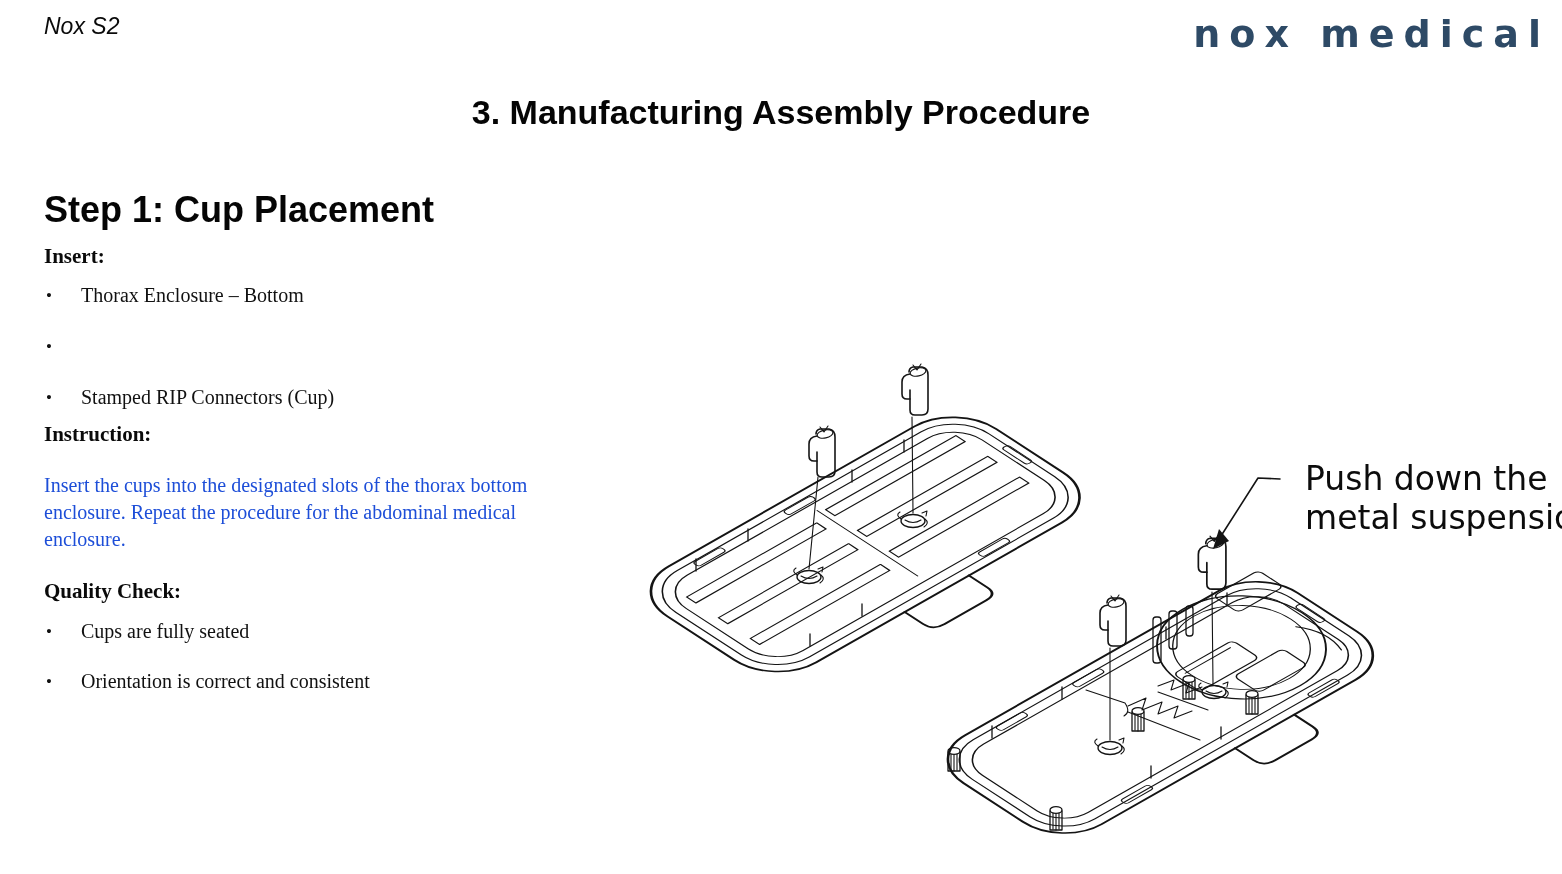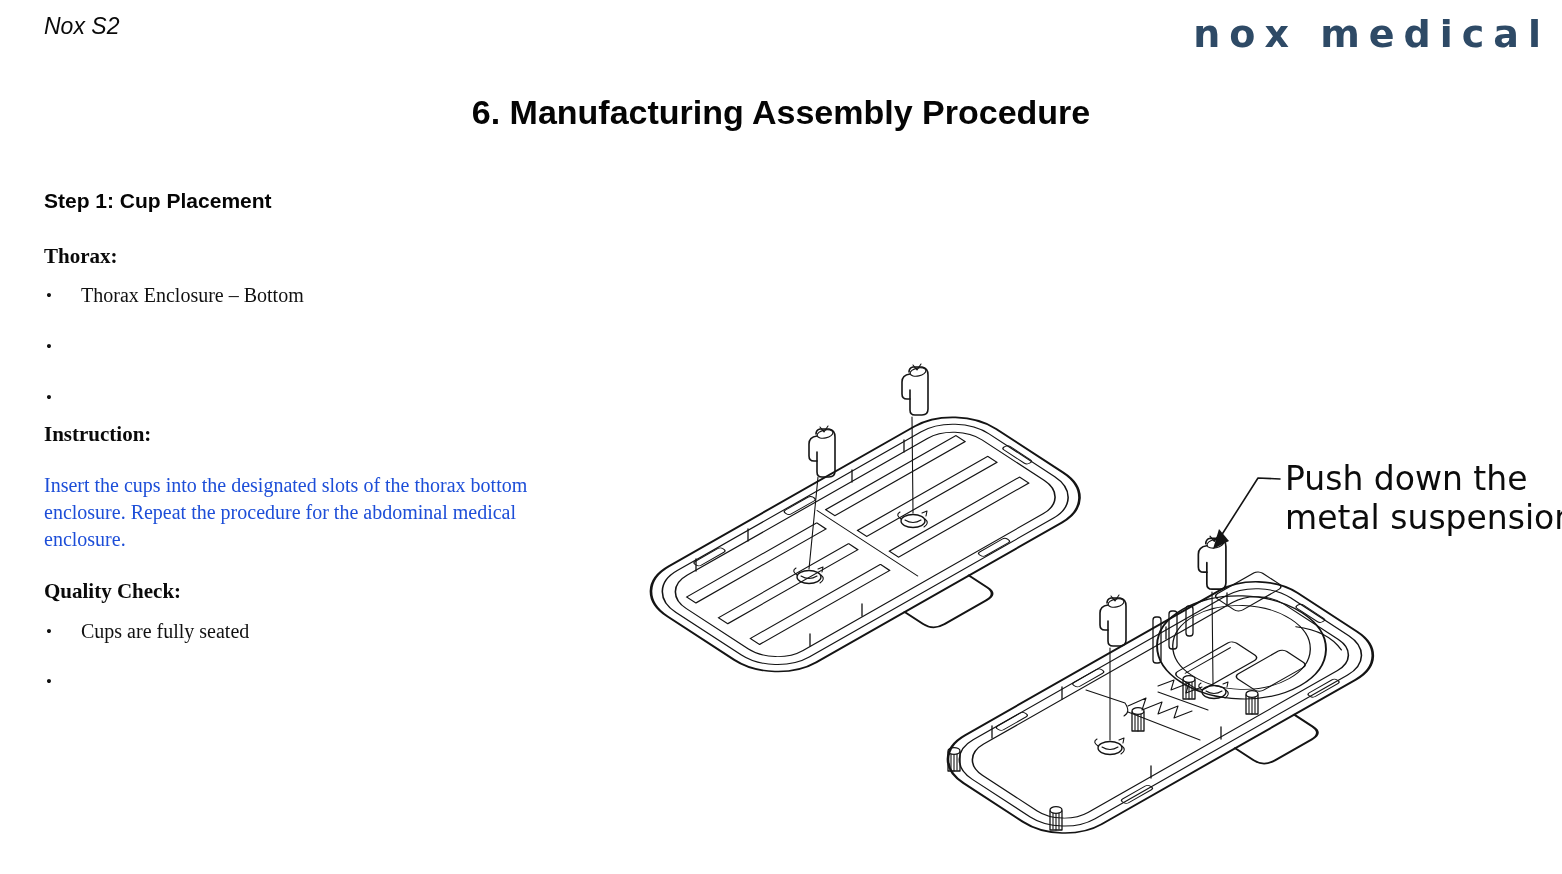--- a/index.html
+++ b/index.html
@@ -21,85 +21,87 @@
     color:#2e4a66;
   }
   .page-title{
     left:0;top:93px;width:1562px;text-align:center;margin:0;
     font-family:"Liberation Sans", sans-serif;
     font-weight:bold;font-size:34px;color:#050505;
   }
   .step-heading{
     left:44px;top:189px;margin:0;
     font-family:"Liberation Sans", sans-serif;
-    font-weight:bold;font-size:21px;color:#050505;
+    font-weight:bold;font-size:36px;color:#050505;
   }
   .serif-label{
     left:44px;
     font-family:"Liberation Serif", serif;
     font-weight:bold;font-size:21px;color:#0a0a0a;
   }
   .body-line{
     left:44px;width:600px;
     font-size:20px;color:#1d4ed8;
   }
   .bullet-row{
     left:46px;width:600px;display:flex;align-items:flex-start;
     font-size:20px;color:#111;
   }
   .bullet-row .dot{
     width:35px;flex:0 0 35px;font-size:17px;line-height:24px;
   }
   .callout{
     font-family:"DejaVu Sans", sans-serif;
-    font-size:33px;line-height:39px;color:#0c0c0c;white-space:nowrap;
+    font-size:33px;line-height:39px;color:#0c0c0c;white-space:nowrap;margin-left:20px;
   }
   svg .ln{fill:none;stroke:#141414;stroke-linecap:round;stroke-linejoin:round;}
   svg .w22{stroke-width:2.2;}
   svg .w16{stroke-width:1.6;}
   svg .w13{stroke-width:1.3;}
   svg .w11{stroke-width:1.1;}
 </style>
 </head>
 <body>
 
 <div class="abs doc-label">Nox S2</div>
 <div class="abs logo">nox medical</div>
 
-<h1 class="abs page-title">6. Manufacturing Assembly Procedure</h1>
+<h1 class="abs page-title">3. Manufacturing Assembly Procedure</h1>
 
 <h2 class="abs step-heading">Step 1: Cup Placement</h2>
 
-<div class="abs serif-label" style="top:244px">Thorax:</div>
+<div class="abs serif-label" style="top:244px">Insert:</div>
 
 <div class="abs bullet-row" style="top:284px">
   <span class="dot">•</span>
   <span>Thorax Enclosure – Bottom</span>
 </div>
 <div class="abs bullet-row" style="top:335px">
   <span class="dot">•</span>
 </div>
 <div class="abs bullet-row" style="top:386px">
   <span class="dot">•</span>
+  <span>Stamped RIP Connectors (Cup)</span>
 </div>
 
 <div class="abs serif-label" style="top:422px">Instruction:</div>
 
 <div class="abs body-line" style="top:474px">Insert the cups into the designated slots of the thorax bottom</div>
 <div class="abs body-line" style="top:501px">enclosure. Repeat the procedure for the abdominal medical</div>
 <div class="abs body-line" style="top:528px">enclosure.</div>
 
 <div class="abs serif-label" style="top:579px">Quality Check:</div>
 
 <div class="abs bullet-row" style="top:620px">
   <span class="dot">•</span>
   <span>Cups are fully seated</span>
 </div>
 <div class="abs bullet-row" style="top:670px">
   <span class="dot">•</span>
+  <span>Orientation is correct and consistent</span>
 </div>
 
 <svg class="abs" style="left:600px;top:340px" width="962" height="534" viewBox="600 340 962 534">
   <defs>
     <g id="clipShape">
       <path class="ln w16" d="M13,10 Q13,6 17,5 L26,5 Q32,6 32,13 L32,47 Q32,53 26,53 L19,53 Q14,53 14,48 L14,28"></path>
       <path class="ln w16" d="M14,12 Q6,13 6,20 L6,32 Q6,37 11,37 L14,37"></path>
       <ellipse class="ln w11" cx="22" cy="10" rx="8" ry="4" transform="rotate(-12 22 10)"></ellipse>
       <path class="ln w11" d="M17,3 L21,8 L25,2"></path>
     </g>

